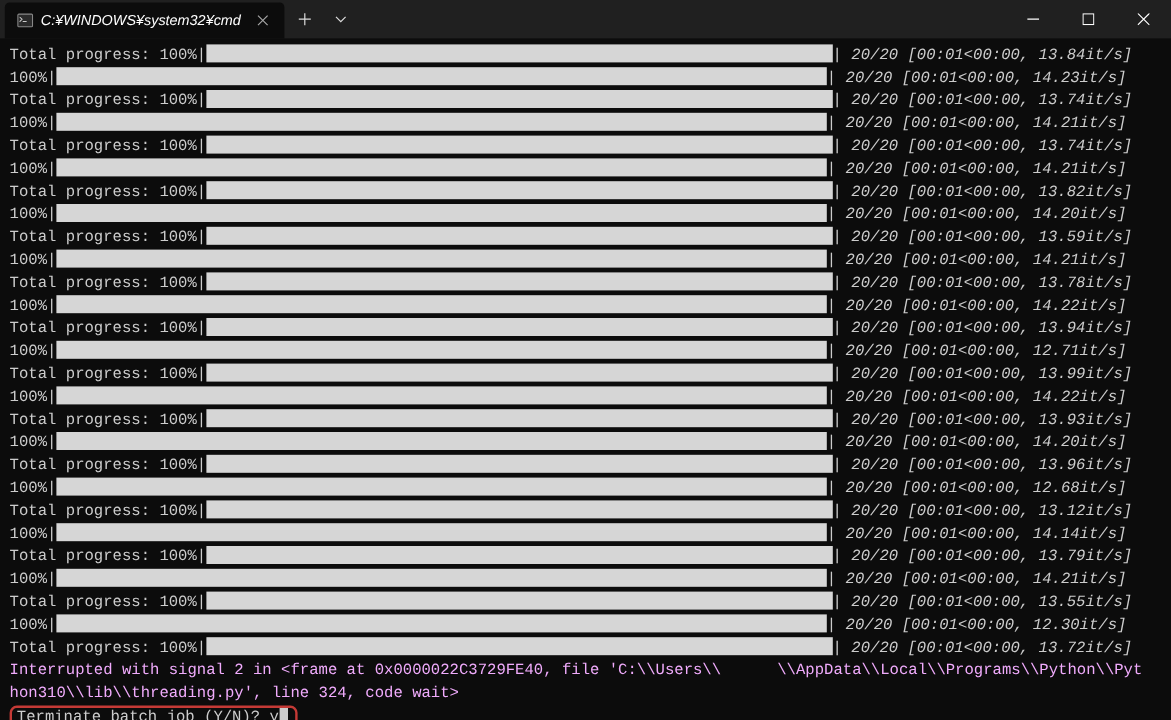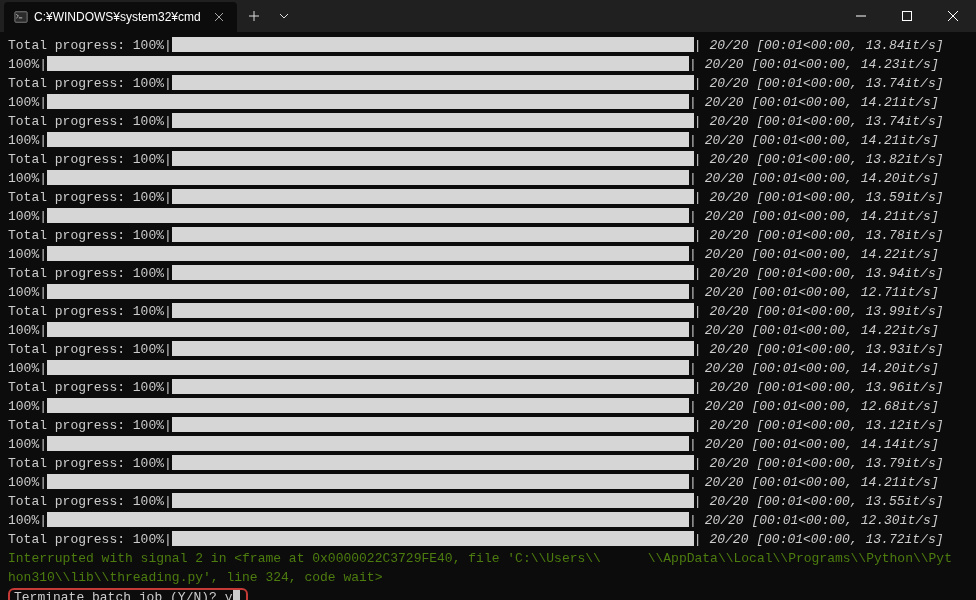--- a/index.html
+++ b/index.html
@@ -1,35 +1,35 @@
 <!DOCTYPE html>
 <html><head>
 <meta charset="utf-8">
 <style>
   * { margin: 0; padding: 0; box-sizing: border-box; }
   html, body { width: 976px; height: 600px; overflow: hidden; background: #0c0c0c; font-family: Consolas, "Courier New", monospace; font-size: 13px; color: #cccccc; }
   .titlebar { height: 32px; background: #202020; display: flex; align-items: stretch; user-select: none; }
-  .tab { display: flex; align-items: center; gap: 6px; padding: 0 10px; background: #0c0c0c; color: #fff; font-family: "Segoe UI", sans-serif; font-size: 12px; border-top-left-radius: 4px; border-top-right-radius: 4px; margin-top: 2px; margin-left: 4px; height: 30px; }
+  .tab { display: flex; align-items: center; gap: 6px; padding: 0 10px; background: #0c0c0c; color: #fff; font-family: "Segoe UI", sans-serif; font-size: 12px; border-top-left-radius: 4px; border-top-right-radius: 4px; margin-top: 2px; margin-left: 4px; height: 30px; font-style: italic; }
   .tab-icon { width: 14px; height: 14px; }
   .tab-close { width: 16px; height: 16px; display: flex; align-items: center; justify-content: center; opacity: .8; margin-left: 4px; }
   .tab-close svg { width: 10px; height: 10px; }
   .tab-actions { display: flex; align-items: center; margin-left: 2px; }
   .tab-action-btn { width: 30px; height: 28px; display: flex; align-items: center; justify-content: center; color: #ddd; }
   .tab-action-btn svg { width: 12px; height: 12px; }
   .spacer { flex: 1; }
   .win-controls { display: flex; }
   .win-btn { width: 46px; height: 32px; display: flex; align-items: center; justify-content: center; color: #fff; }
   .win-btn svg { width: 10px; height: 10px; }
   .terminal { padding: 4px 8px 8px 8px; line-height: 19px; white-space: pre; }
   .row { display: flex; align-items: center; height: 19px; }
   .label { color: #cccccc; }
   .bar { display: inline-block; height: 15px; background: #d6d6d6; vertical-align: middle; margin-top: -2px; }
   .pipe { color: #cccccc; }
   .stats { color: #cccccc; font-style: italic; }
-  .interrupt { color: #4d7c0f; white-space: pre; }
+  .interrupt { color: #f0abfc; white-space: pre; }
   .prompt-row { display: flex; align-items: center; height: 22px; }
   .prompt-highlight { border: 2px solid #c53a36; border-radius: 6px; padding: 0 6px 1px 4px; display: inline-flex; align-items: center; height: 21px;}
   .cursor { display: inline-block; width: 7px; height: 15px; background: #cccccc; margin-left: 1px; vertical-align: middle; }
 </style>
 </head>
 <body>
 
 <div class="titlebar">
   <div class="tab">
     <span class="tab-icon">

